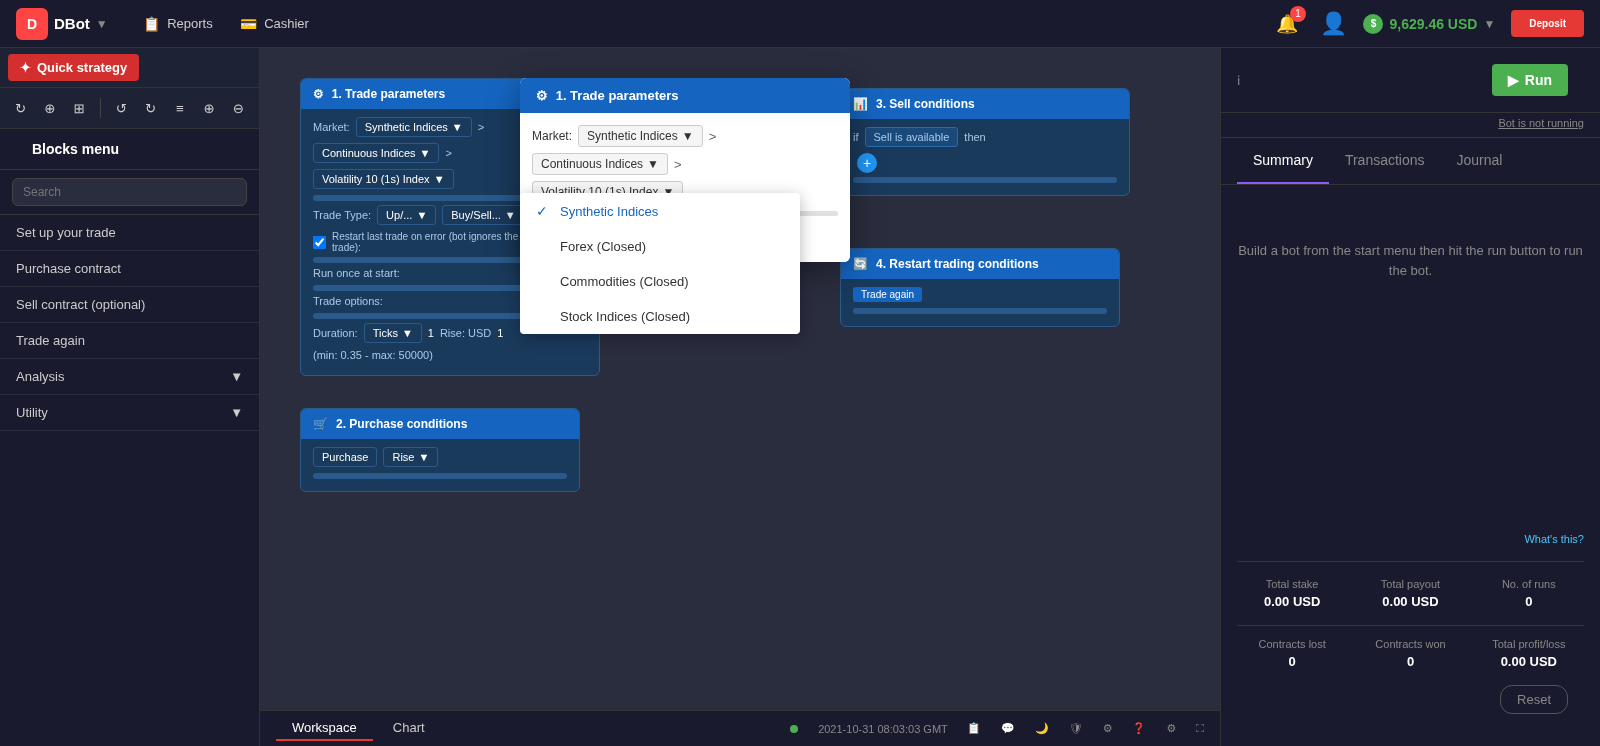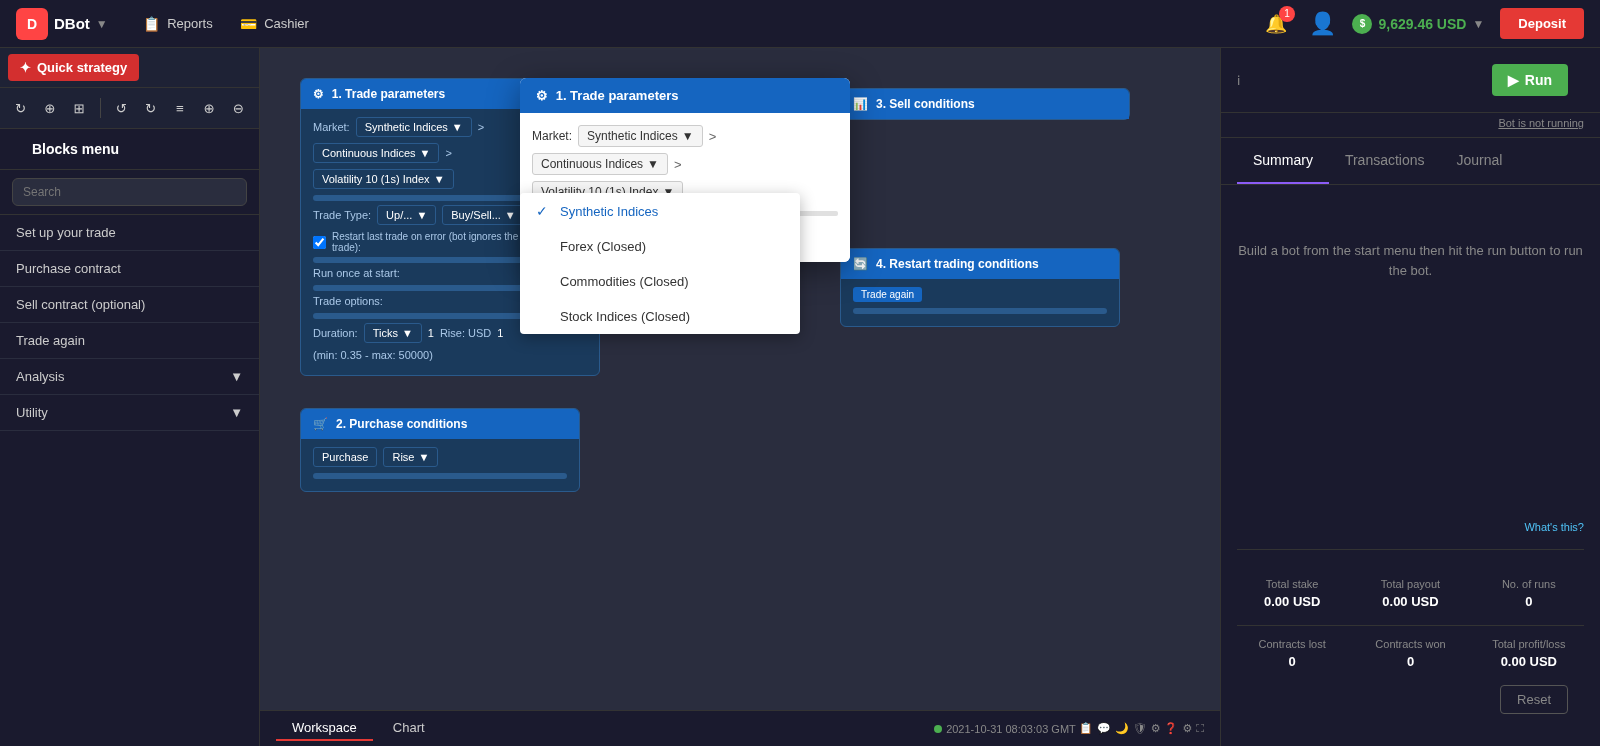--- a/index.html
+++ b/index.html
@@ -31,21 +31,21 @@
     .notification-badge {
       position: absolute; top: -2px; right: -2px; background: #ff4444; color: #fff;
       width: 16px; height: 16px; border-radius: 50%; font-size: 10px;
       display: flex; align-items: center; justify-content: center;
     }
     .balance-area {
       display: flex; align-items: center; gap: 6px; color: #4caf50; font-weight: bold; font-size: 14px; cursor: pointer;
     }
     .deposit-btn {
       background: #e53935; color: #fff; border: none; border-radius: 4px;
-      padding: 8px 18px; font-size: 13px; font-weight: bold; cursor: pointer;
+      padding: 8px 18px; font-size: 10px; font-weight: bold; cursor: pointer;
     }
 
     
     .main-layout { display: flex; height: calc(746px - 48px); }
 
     
     .left-sidebar {
       width: 260px; background: #1a1a2e; border-right: 1px solid #333;
       display: flex; flex-direction: column; flex-shrink: 0;
     }
@@ -105,44 +105,44 @@
 
     
     .summary-content {
       flex: 1; padding: 16px; display: flex; flex-direction: column; gap: 16px;
     }
     .summary-message {
       color: #888; font-size: 13px; text-align: center; margin-top: 40px; line-height: 1.5;
     }
     .whats-this { color: #4fc3f7; font-size: 11px; text-align: right; cursor: pointer; }
     .stats-row {
-      display: flex; gap: 8px; border-top: 1px solid #333; padding-top: 28px;
+      display: flex; gap: 8px; border-top: 1px solid #333; padding-top: 16px;
     }
     .stat-item { flex: 1; text-align: center; }
     .stat-label { color: #888; font-size: 11px; margin-bottom: 4px; }
     .stat-value { color: #fff; font-size: 13px; font-weight: bold; }
     .stats-row2 { display: flex; gap: 8px; padding-top: 8px; }
     .reset-btn {
       background: none; border: 1px solid #555; color: #888; padding: 6px 16px;
-      border-radius: 4px; cursor: pointer; font-size: 13px; margin: 0 16px 16px auto; display: block;
+      border-radius: 12px; cursor: pointer; font-size: 13px; margin: 0 16px 16px auto; display: block;
     }
 
     
     .bottom-bar {
       position: absolute; bottom: 0; left: 0; right: 0; height: 36px;
       background: #1a1a2e; border-top: 1px solid #333;
       display: flex; align-items: center; padding: 0 16px; gap: 4px; z-index: 5;
     }
     .bottom-tab {
       padding: 4px 16px; color: #ccc; cursor: pointer; font-size: 13px;
       border-bottom: 2px solid transparent;
     }
     .bottom-tab.active { color: #fff; border-bottom: 2px solid #e53935; }
     .bottom-right {
-      margin-left: auto; display: flex; align-items: center; gap: 4px; color: #888; font-size: 11px;
+      margin-left: auto; display: flex; align-items: center; gap: 20px; color: #888; font-size: 11px;
     }
     .status-dot { width: 8px; height: 8px; border-radius: 50%; background: #4caf50; display: inline-block; }
 
     
     .block-container {
       position: absolute; background: #1a3a5c; border-radius: 6px; border: 1px solid #2a5a8c;
     }
     .block-header {
       background: #1565c0; padding: 8px 12px; border-radius: 5px 5px 0 0;
       color: #fff; font-size: 12px; font-weight: bold; display: flex; align-items: center; gap: 8px;
@@ -391,20 +391,31 @@
           </div>
         </div>
         <div class="block-bar"></div>
       </div>
     </div>
 
     <div class="block-container" style="left:580px; top:40px; width:290px;">
       <div class="block-header">
         <span>📊</span>
         <span>3. Sell conditions</span>
+      </div>
+      <div class="block-content">
+        <div class="block-row">
+          <span style="color:#aac8e8; font-size:11px;">if</span>
+          <div class="block-select" style="background:#1a4a7a; border:1px solid #2a6aaa; padding:3px 8px; border-radius:3px; color:#aac8e8; font-size:11px;">
+            <span>Sell is available</span>
+          </div>
+          <span style="color:#aac8e8; font-size:11px;">then</span>
+        </div>
+        <div class="block-add-btn">+</div>
+        <div class="block-bar"></div>
       </div>
     </div>
 
     <div class="block-container" style="left:580px; top:200px; width:280px;">
       <div class="block-header">
         <span>🔄</span>
         <span>4. Restart trading conditions</span>
       </div>
       <div class="block-content">
         <div class="block-row">

